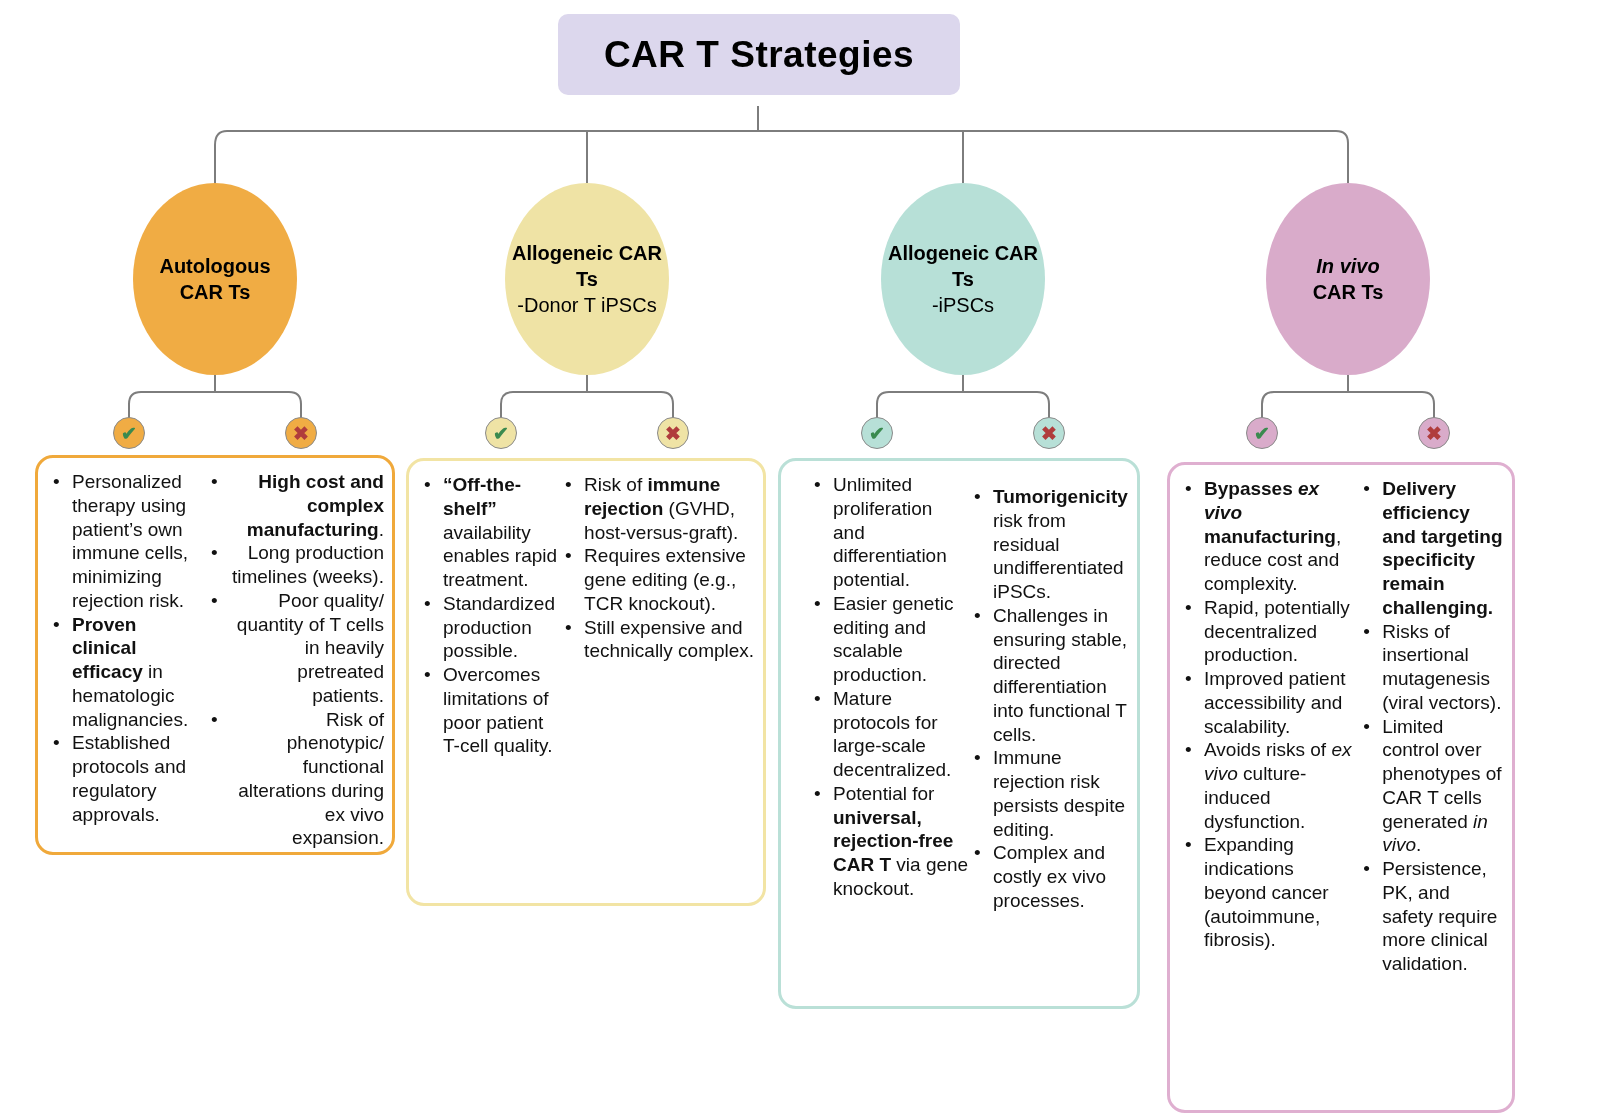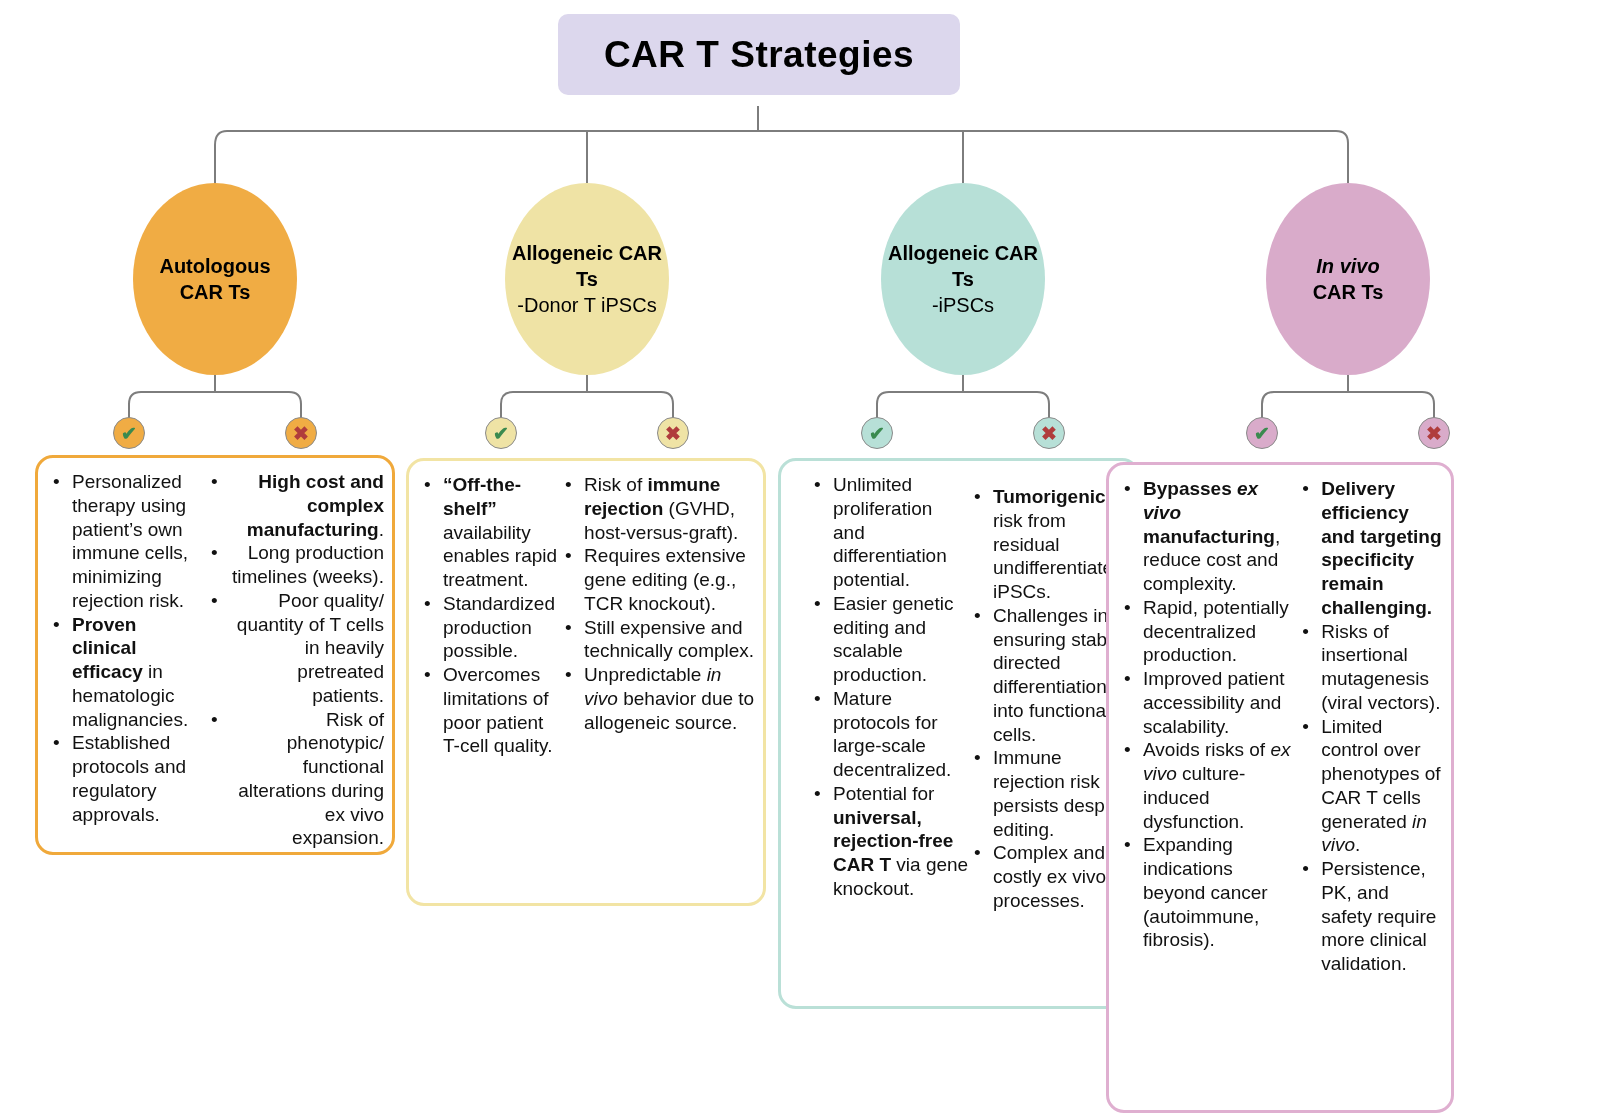--- a/index.html
+++ b/index.html
@@ -62,21 +62,20 @@
       <div class="box" style="left: 406px; top: 458px; width: 360px; height: 448px; border-color: rgb(242, 228, 164);">
         <ul class="blist" style="width: 42%;">
           <li><span class="b ">“Off-the-shelf”</span><span> availability enables rapid treatment.</span></li>
           <li><span>Standardized production possible.</span></li>
           <li><span>Overcomes limitations of poor patient T-cell quality.</span></li>
         </ul>
         <ul class="blist" style="width: 58%;">
           <li><span>Risk of </span><span class="b ">immune rejection</span><span> (GVHD, host-versus-graft).</span></li>
           <li><span>Requires extensive gene editing (e.g., TCR knockout).</span></li>
           <li><span>Still expensive and technically complex.</span></li>
-          <li><span>Unpredictable </span><span class="i">in vivo</span><span> behavior due to allogeneic source.</span></li>
         </ul>
       </div>
       <div class="ellipse" style="left: 881px; top: 183px; width: 164px; height: 192px; background: rgb(183, 224, 215);">
         <div class="b ">Allogeneic CAR Ts</div>
         <div>-iPSCs</div>
       </div>
       <div class="icon-circle check" style="left: 861px; top: 417px; background: rgb(183, 224, 215);">✔</div>
       <div class="icon-circle cross" style="left: 1033px; top: 417px; background: rgb(183, 224, 215);">✖</div>
       <div class="box" style="left: 778px; top: 458px; width: 362px; height: 551px; border-color: rgb(186, 224, 215); padding-left: 28px;">
         <ul class="blist" style="width: 50%;">
@@ -91,21 +90,21 @@
           <li><span>Immune rejection risk persists despite editing.</span></li>
           <li><span>Complex and costly ex vivo processes.</span></li>
         </ul>
       </div>
       <div class="ellipse" style="left: 1266px; top: 183px; width: 164px; height: 192px; background: rgb(217, 171, 202);">
         <div class="b i">In vivo</div>
         <div class="b ">CAR Ts</div>
       </div>
       <div class="icon-circle check" style="left: 1246px; top: 417px; background: rgb(217, 171, 202);">✔</div>
       <div class="icon-circle cross" style="left: 1418px; top: 417px; background: rgb(217, 171, 202);">✖</div>
-      <div class="box" style="left: 1106px; top: 462px; width: 348px; height: 651px; border-color: rgb(223, 175, 208);">
+      <div class="box" style="left: 1167px; top: 462px; width: 348px; height: 651px; border-color: rgb(223, 175, 208);">
         <ul class="blist" style="width: 55%;">
           <li><span class="b ">Bypasses </span><span class="b i">ex vivo</span><span class="b "> manufacturing</span><span>, reduce cost and complexity.</span></li>
           <li><span>Rapid, potentially decentralized production.</span></li>
           <li><span>Improved patient accessibility and scalability.</span></li>
           <li><span>Avoids risks of </span><span class="i">ex vivo</span><span> culture-induced dysfunction.</span></li>
           <li><span>Expanding indications beyond cancer (autoimmune, fibrosis).</span></li>
         </ul>
         <ul class="blist" style="width: 45%;">
           <li><span class="b ">Delivery efficiency and targeting specificity remain challenging.</span></li>
           <li><span>Risks of insertional mutagenesis (viral vectors).</span></li>

